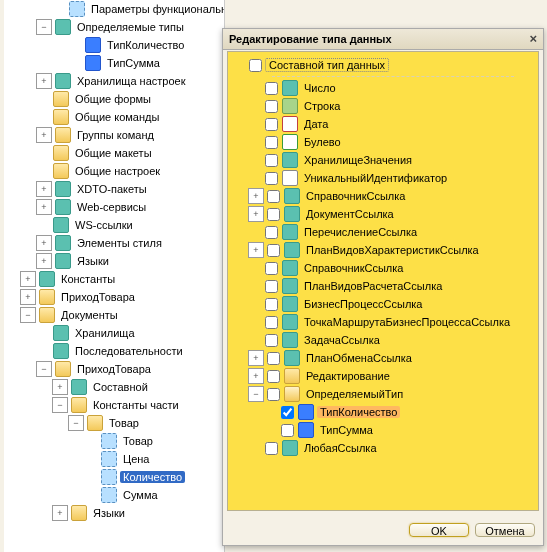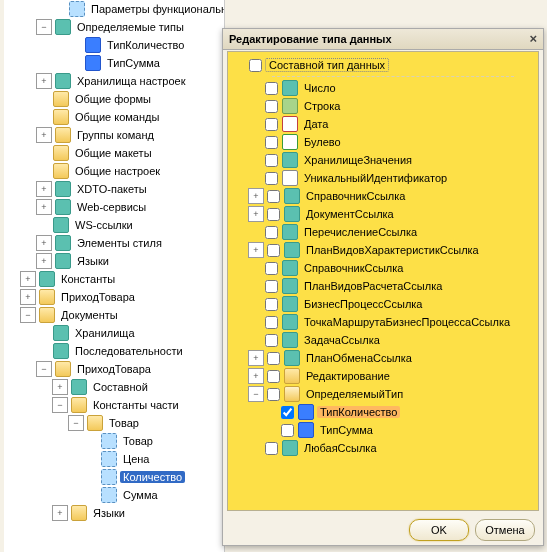--- a/index.html
+++ b/index.html
@@ -2,21 +2,21 @@
 <html><head>
 <meta charset="utf-8">
 <style>
 html,body{margin:0;padding:0;font-family:Arial,sans-serif;font-size:11px;color:#000;background:#f5f1e6;width:547px;height:552px;overflow:hidden}
 .main-tree{position:absolute;left:4px;top:0;width:220px;height:552px;background:#fff;overflow:hidden;border-right:1px solid #ccc}
 .dialog{position:absolute;left:222px;top:28px;width:320px;height:516px;background:#f5f1e6;border:1px solid #aaa;box-shadow:0 2px 6px rgba(0,0,0,0.3)}
 .dialog-title{height:20px;line-height:20px;background:linear-gradient(#eee8d8,#e0d8c0);border-bottom:1px solid #aaa;padding:0 6px;font-weight:bold;display:flex;justify-content:space-between;align-items:flex-start}
 .dialog-close{cursor:pointer;font-size:13px;font-weight:bold;color:#444}
 .dialog-body{position:absolute;top:22px;left:4px;right:4px;bottom:34px;background:#fde047;border:1px solid #b8b090;overflow:auto;padding:4px 4px}
 .dialog-footer{position:absolute;left:0;right:0;bottom:0;height:30px;display:flex;justify-content:flex-end;align-items:center;gap:6px;padding:0 8px}
-.dlg-btn{min-width:60px;height:22px;background:linear-gradient(#fefdf7,#f0e8d0);border:1px solid #b0a880;border-radius:10px;font-size:11px;cursor:pointer}
+.dlg-btn{min-width:60px;height:14px;background:linear-gradient(#fefdf7,#f0e8d0);border:1px solid #b0a880;border-radius:4px;font-size:11px;cursor:pointer}
 .dlg-btn.default{border:1px solid #c0a020;box-shadow:0 0 2px #e0c060}
 .row{display:flex;align-items:center;height:18px;white-space:nowrap}
 .indent{display:inline-block;width:16px;height:16px;flex:0 0 16px}
 .exp{display:inline-flex;width:14px;height:14px;flex:0 0 14px;align-items:center;justify-content:center;border:1px solid #9a9a9a;background:#fff;font-size:9px;line-height:1;cursor:pointer;color:#555;margin-right:2px}
 .exp.blank{border:none;background:none;cursor:default}
 .ico{display:inline-block;width:16px;height:16px;flex:0 0 16px;margin:0 3px 0 1px;background:#ddd;border:1px solid #bbb;box-sizing:border-box;border-radius:2px}
 .ico.folder{background:linear-gradient(#ffe9a8,#f3c95a);border-color:#caa23a}
 .ico.folder-open{background:linear-gradient(#fff2c8,#f3c95a);border-color:#caa23a}
 .ico.blue-sq{background:#3a7eff;border-color:#2255cc}
 .ico.teal{background:#5bc0b0;border-color:#3a9a8a}

